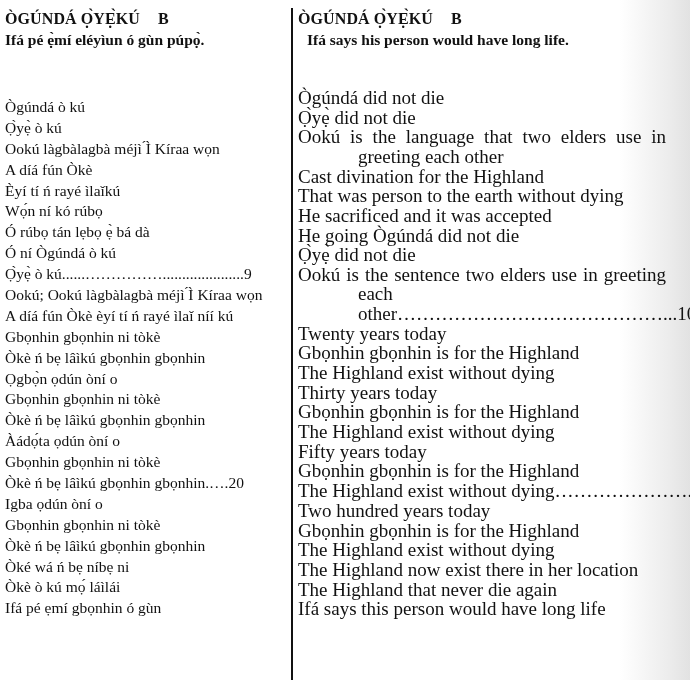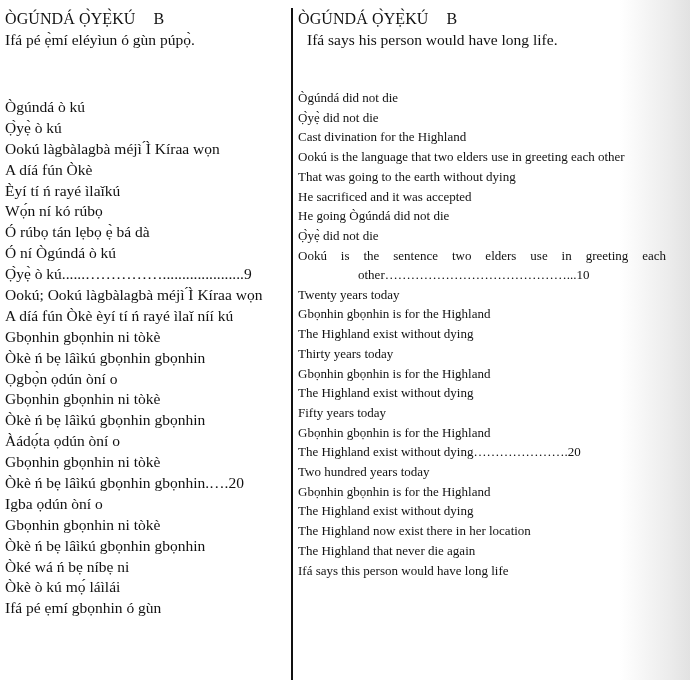--- a/index.html
+++ b/index.html
@@ -41,33 +41,34 @@
     width: 282px;
   }
   .col-right {
     left: 298px;
     width: 370px;
   }
   .title {
     position: absolute;
     top: 10px;
     left: 0;
-    font-weight: normal;
+    font-weight: bold;
     font-size: 16px;
     white-space: nowrap;
     letter-spacing: 0.1px;
   }
   .title .b-mark {
     margin-left: 18px;
   }
   .subtitle {
     position: absolute;
     top: 31px;
     font-size: 15.5px;
     white-space: nowrap;
+    font-weight: bold;
   }
   .col-left .subtitle { left: 0; }
   .col-right .subtitle { left: 9px; }
 
   .lines {
     position: absolute;
     left: 0;
     margin: 0;
     padding: 0;
     list-style: none;
@@ -80,21 +81,21 @@
     height: 20.9px;
     line-height: 20.9px;
     font-size: 15.5px;
     white-space: nowrap;
   }
   .col-right .lines {
     top: 88px;
     width: 368px;
   }
   .col-right .line {
-    font-size: 13px;
+    font-size: 19px;
     line-height: 19.4px;
     padding: 0;
     margin: 0 0 0.3px 0;
     white-space: nowrap;
   }
   .col-right .line.wrap {
     white-space: normal;
     text-align: justify;
     text-align-last: left;
     padding-left: 60px;
@@ -143,23 +144,23 @@
 <div class="divider"></div>
 
 <div class="col col-right">
   <div class="title">
     <span>ÒGÚNDÁ Ọ̀YẸ̀KÚ</span><span class="b-mark">B</span>
   </div>
   <div class="subtitle">Ifá says his person would have long life.</div>
   <ul class="lines">
     <li class="line">Ògúndá did not die</li>
     <li class="line">Ọ̀yẹ̀ did not die</li>
+    <li class="line wrap">Ookú is the language that two elders use in greeting each other</li>
     <li class="line">Cast divination for the Highland</li>
-    <li class="line wrap">Ookú is the language that two elders use in greeting each other</li>
-    <li class="line">That was going to the earth without dying</li>
+    <li class="line">That was person to the earth without dying</li>
     <li class="line">He sacrificed and it was accepted</li>
     <li class="line">He going Ògúndá did not die</li>
     <li class="line">Ọ̀yẹ̀ did not die</li>
     <li class="line wrap">Ookú is the sentence two elders use in greeting each other……………………………………...10</li>
     <li class="line">Twenty years today</li>
     <li class="line">Gbọnhin gbọnhin is for the Highland</li>
     <li class="line">The Highland exist without dying</li>
     <li class="line">Thirty years today</li>
     <li class="line">Gbọnhin gbọnhin is for the Highland</li>
     <li class="line">The Highland exist without dying</li>

